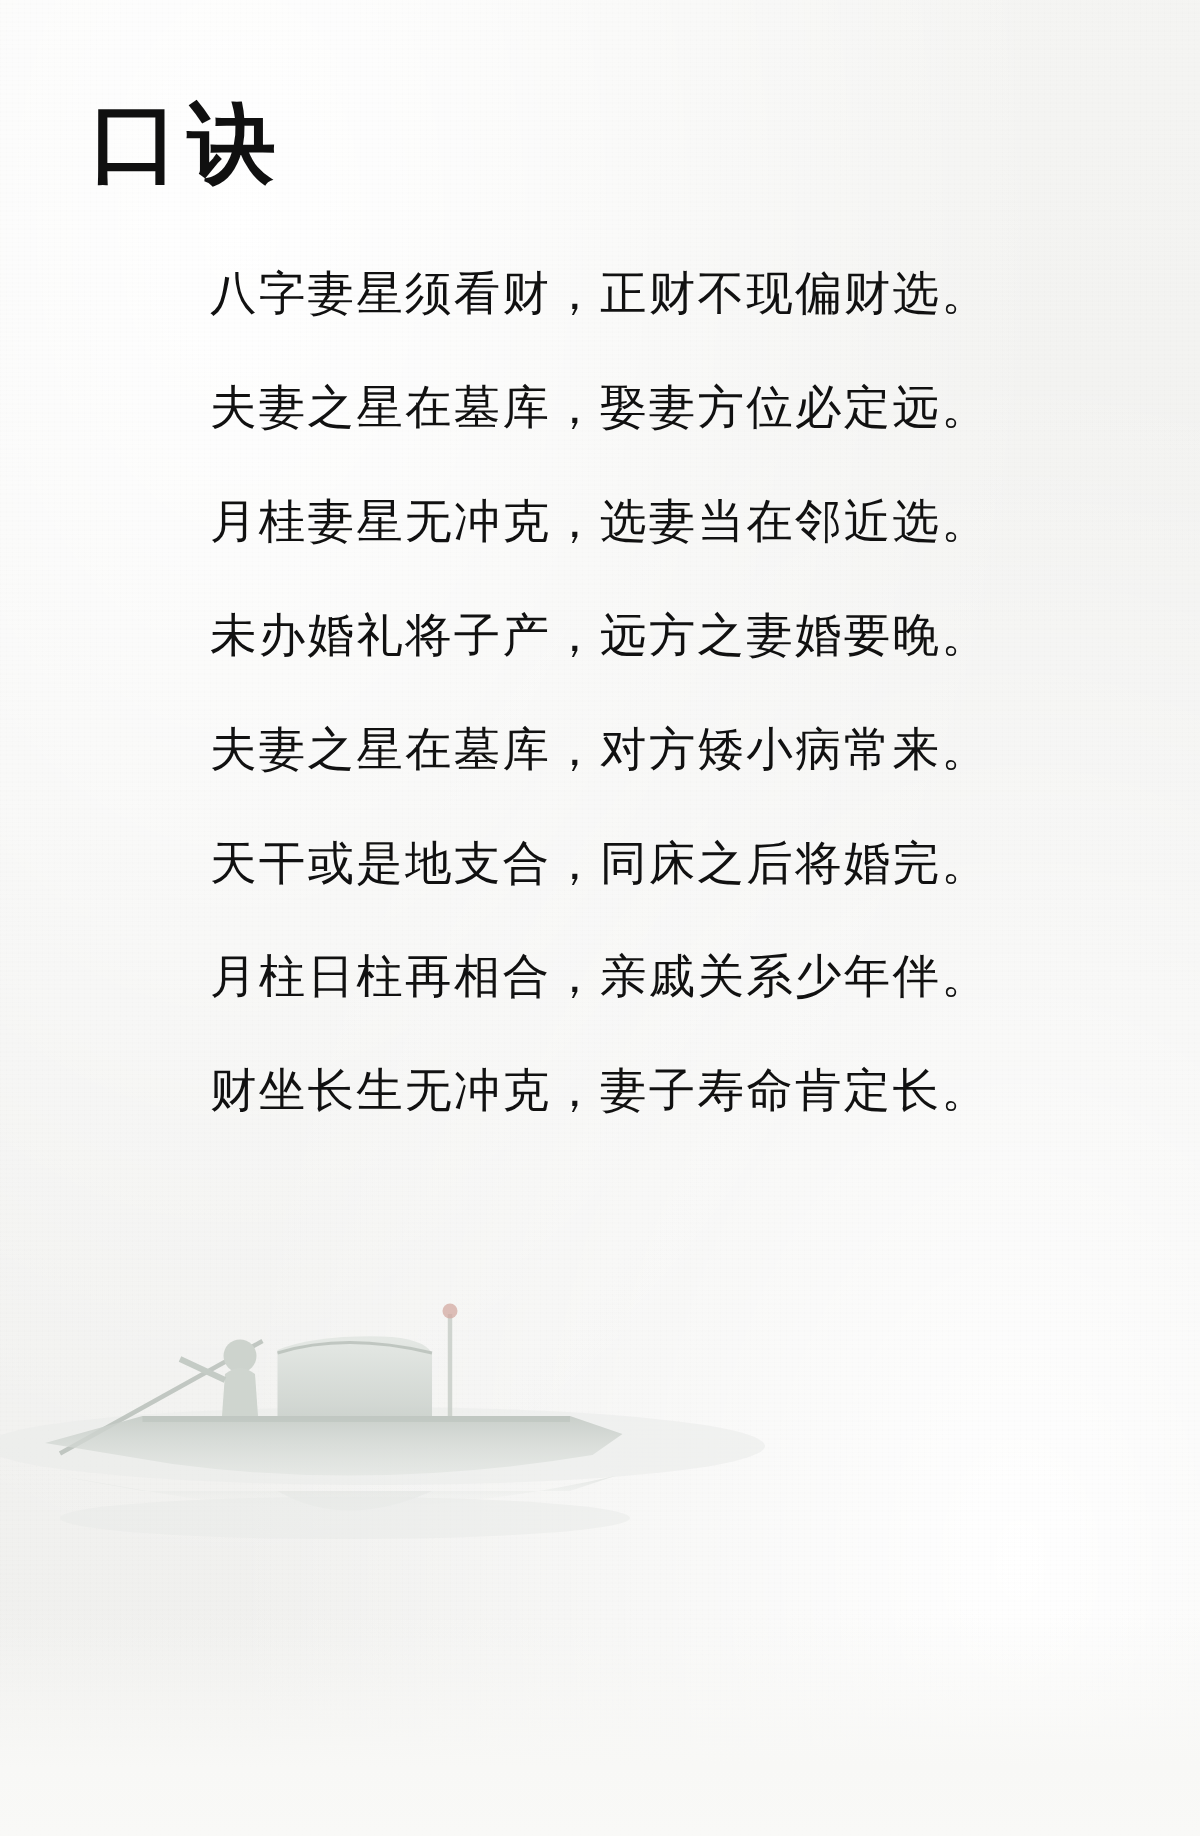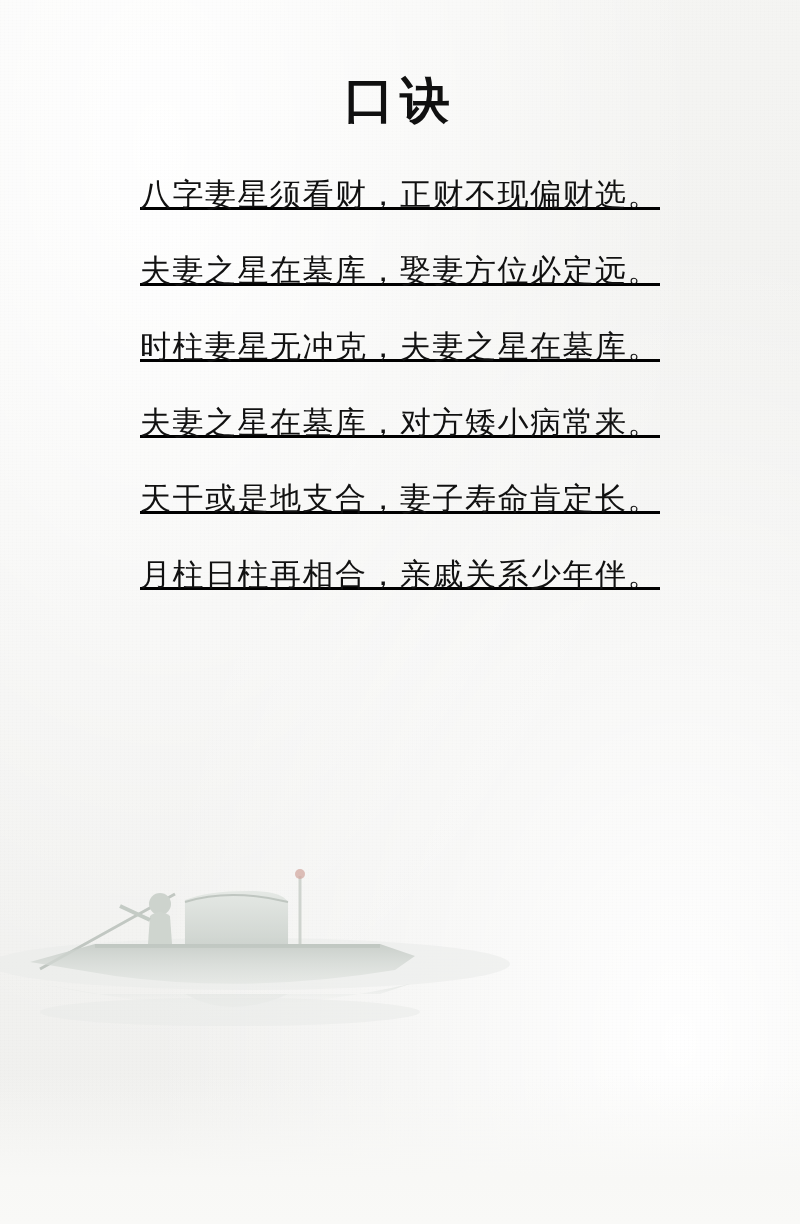--- a/index.html
+++ b/index.html
@@ -30,36 +30,35 @@
       repeating-linear-gradient(0deg, rgba(0,0,0,0.012) 0px, rgba(0,0,0,0.012) 1px, rgba(255,255,255,0) 1px, rgba(255,255,255,0) 3px),
       repeating-linear-gradient(90deg, rgba(0,0,0,0.010) 0px, rgba(0,0,0,0.010) 1px, rgba(255,255,255,0) 1px, rgba(255,255,255,0) 4px);
     pointer-events: none;
   }
   .content {
     position: relative;
     z-index: 3;
     padding: 0 60px;
   }
   .doc-title {
-    text-align: center;
-    font-size: 50px;
+    text-align: left;
+    font-size: 59px;
     font-weight: 700;
     letter-spacing: 6px;
     color: #101010;
-    margin: 11px;
+    margin: 0;
     padding-top: 56px;
     padding-bottom: 18px;
     font-family: "DejaVu Serif", "Liberation Serif", serif;
   }
   .verse-list {
     margin: 0;
     padding: 0;
     list-style: none;
     margin-top: 22px;
-    text-decoration: underline;
   }
   .verse-line {
     font-size: 31px;
     line-height: 1.32;
     color: #111111;
     letter-spacing: 1.5px;
     text-align: center;
     margin: 0 0 35px 0;
     white-space: nowrap;
     font-family: "DejaVu Serif", "Liberation Serif", serif;
@@ -129,21 +128,23 @@
       <ellipse cx="230" cy="168" rx="190" ry="14" fill="#e8eae8" opacity="0.5"></ellipse>
     </svg>
   </div>
 
   <div class="content">
     <h1 class="doc-title">口诀</h1>
 
     <ul class="verse-list">
       <li class="verse-line">八字妻星须看财，正财不现偏财选。</li>
       <li class="verse-line">夫妻之星在墓库，娶妻方位必定远。</li>
-      <li class="verse-line">时柱妻星无冲克，夫妻之星在墓库。</li>
+      <li class="verse-line">月桂妻星无冲克，选妻当在邻近选。</li>
+      <li class="verse-line">未办婚礼将子产，远方之妻婚要晚。</li>
       <li class="verse-line">夫妻之星在墓库，对方矮小病常来。</li>
-      <li class="verse-line">天干或是地支合，妻子寿命肯定长。</li>
+      <li class="verse-line">天干或是地支合，同床之后将婚完。</li>
       <li class="verse-line">月柱日柱再相合，亲戚关系少年伴。</li>
+      <li class="verse-line">财坐长生无冲克，妻子寿命肯定长。</li>
     </ul>
   </div>
 
   <div class="fade-bottom"></div>
 </div>
 
 </body></html>

